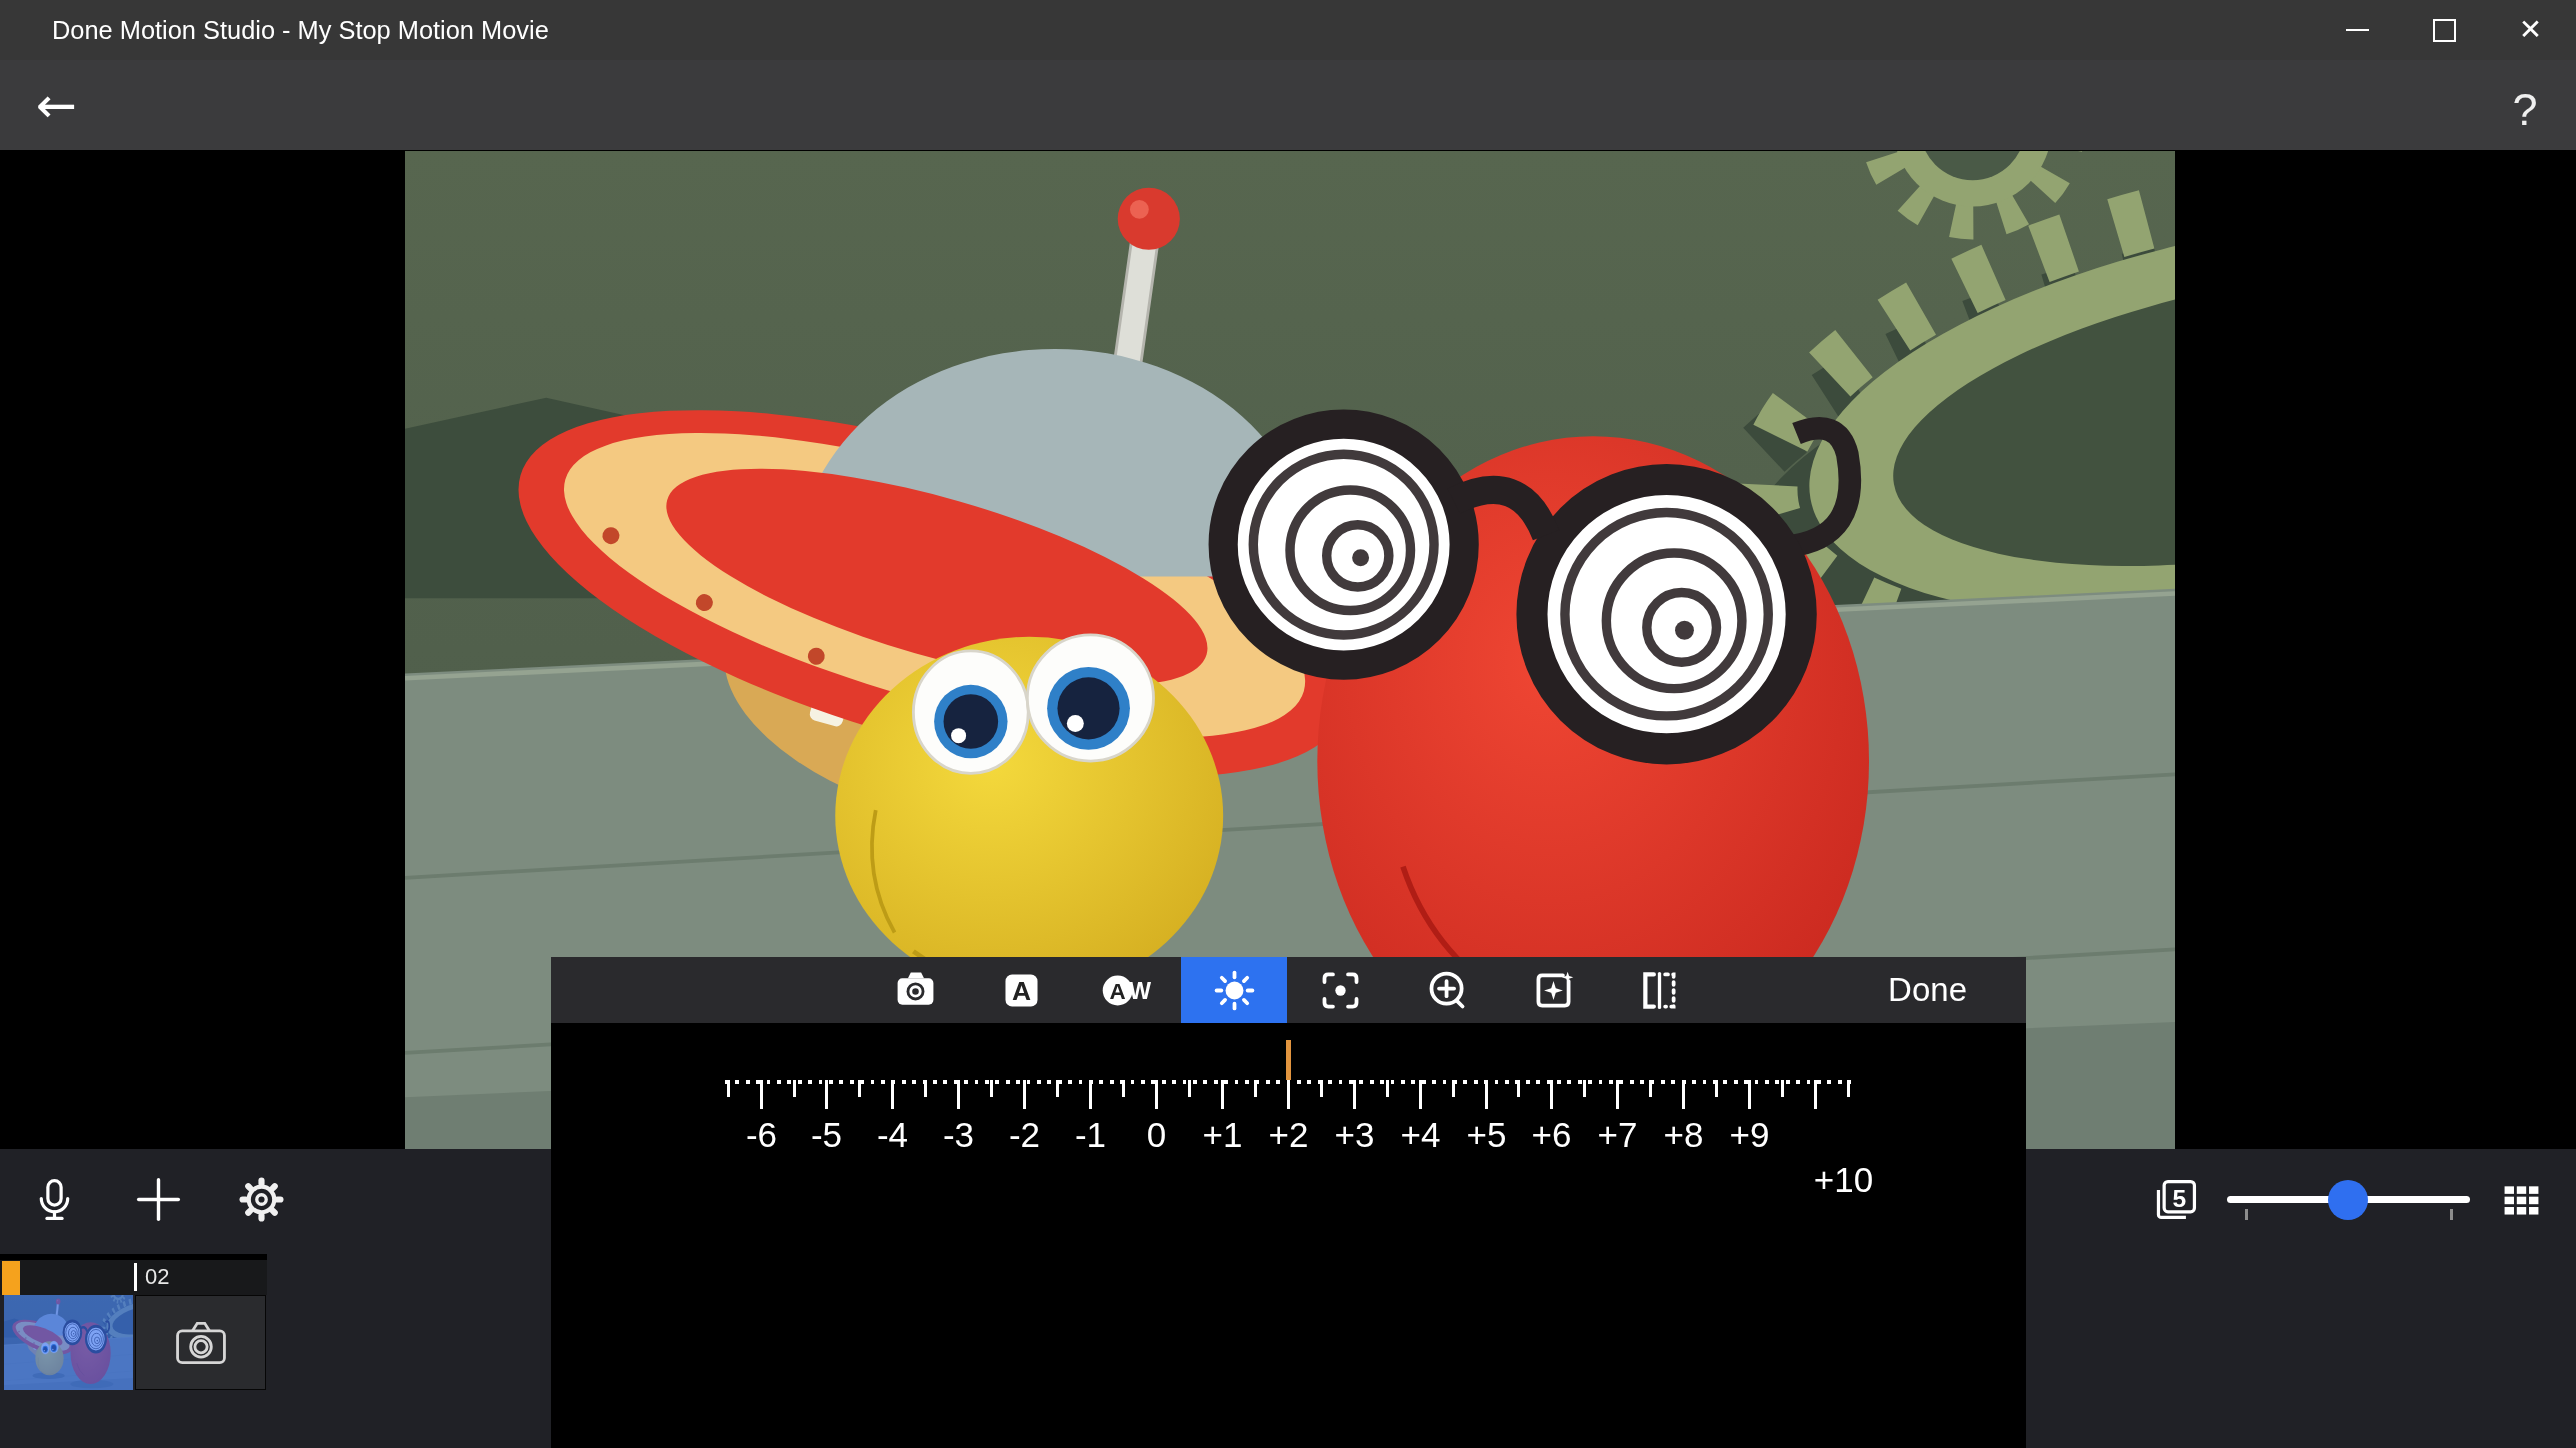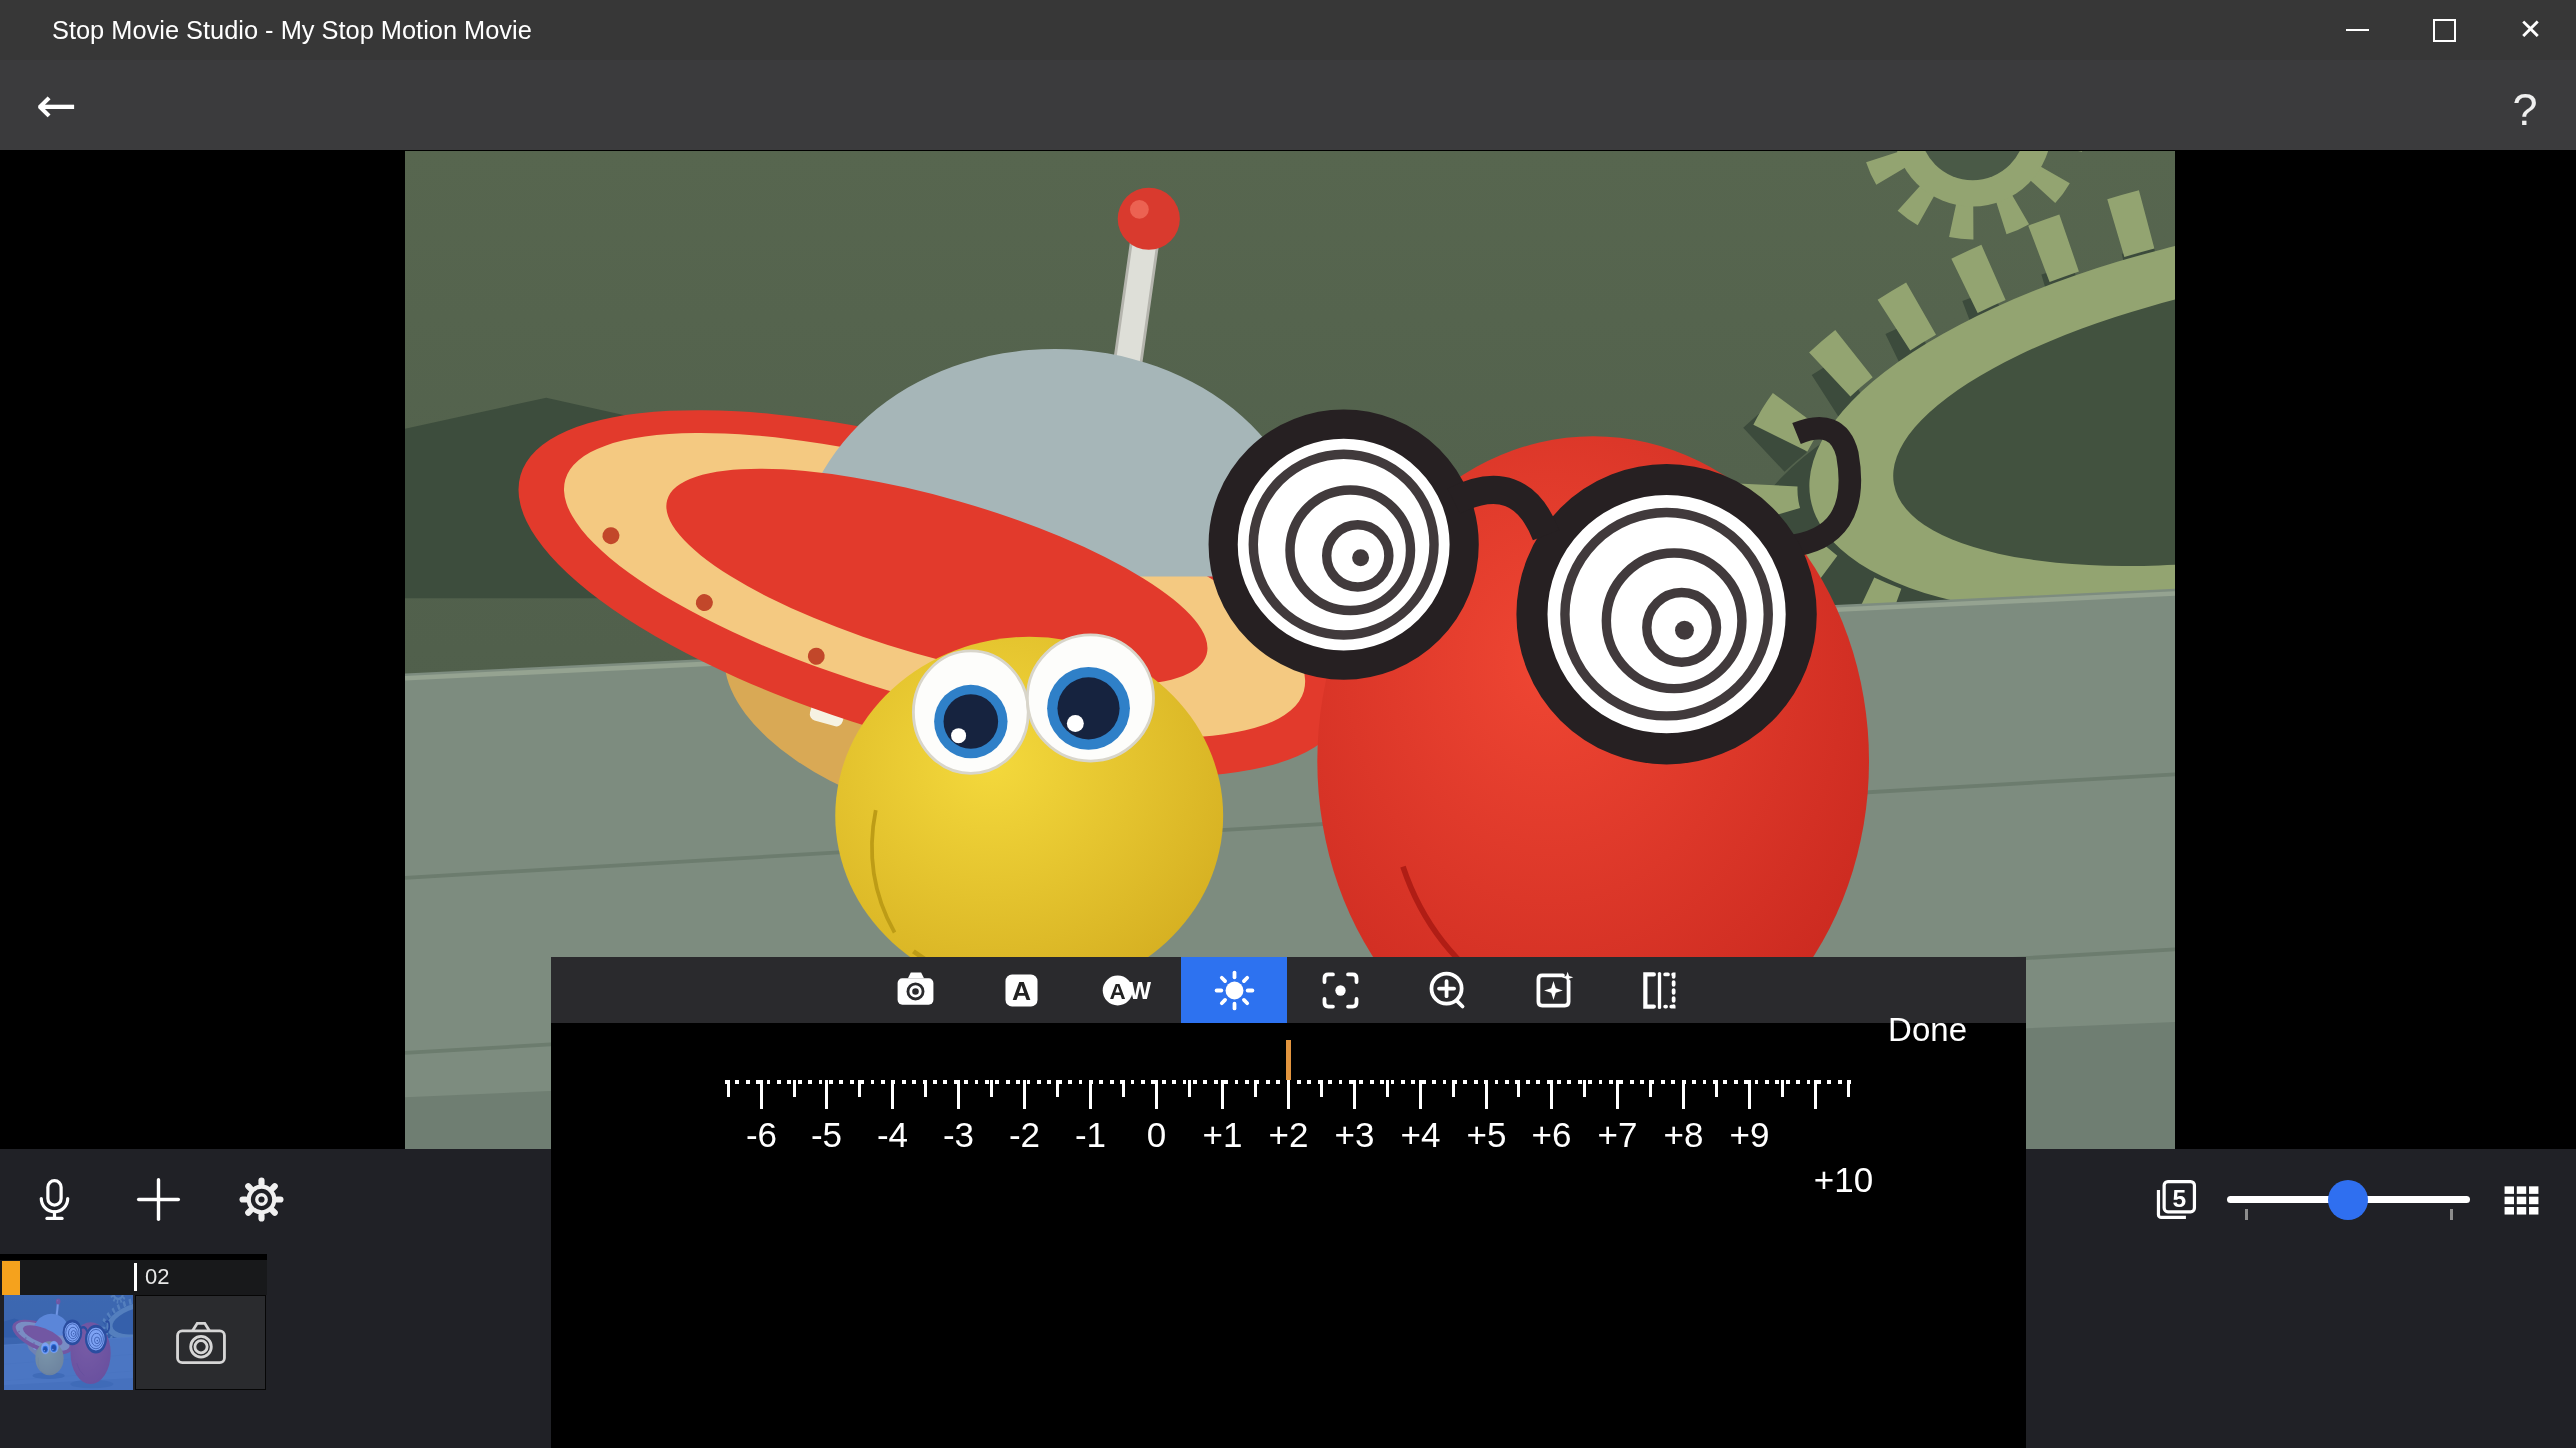--- a/index.html
+++ b/index.html
@@ -52,21 +52,21 @@
   .frame1 svg{width:129px;height:95px;display:block;}
   .frame1 .sel-overlay{position:absolute;left:0;top:0;right:0;bottom:0;background:rgba(45,105,238,0.62);}
   .frame2{left:135px;top:1295px;width:131px;height:95px;background:#2a2b2e;border:1.9px solid #060606;
           box-sizing:border-box;display:flex;align-items:center;justify-content:center;}
 
   
   .panel{left:551px;top:957px;width:1475px;height:491px;background:#000;z-index:30;}
   .panel-toolbar{left:0;top:0;width:1475px;height:66px;background:#2a2a2d;}
   .ptb-cell{top:0;width:106px;height:66px;display:flex;align-items:center;justify-content:center;}
   .ptb-cell.selected{background:#2d72f0;}
-  .done-btn{right:38px;top:0;height:66px;line-height:66px;color:#fff;font-size:33px;padding:0 21px;margin-top:40px;}
+  .done-btn{right:38px;top:0;height:66px;line-height:66px;color:#fff;font-size:33px;padding:0 21px;}
 
   .ruler-indicator{left:733px;top:83px;width:4.7px;height:40px;background:#e2953f;}
   .ruler-dots{left:174px;top:123px;width:1126px;height:3.8px;
       background-image:repeating-linear-gradient(90deg,#fff 0 3.8px,transparent 3.8px 10.4px);}
   .tick-medium{top:123px;width:2.8px;height:17px;background:#fff;}
   .tick-major{top:123px;width:2.8px;height:29px;background:#fff;}
   .ruler-label{top:158px;width:85px;text-align:center;color:#fff;font-size:35px;}
   .panel-title{left:0;top:411px;width:1475px;text-align:center;color:#ededed;font-size:32px;}
 
   svg text{font-family:"Liberation Sans",sans-serif;}
@@ -181,21 +181,21 @@
           <circle cx="1356" cy="506" r="37"></circle>
         </g>
         <circle cx="1015" cy="432" r="9" fill="#413a3c" stroke="none"></circle>
         <circle cx="1359" cy="509" r="10" fill="#413a3c" stroke="none"></circle>
       </g>
     </symbol>
   </defs>
 </svg>
 
 <div class="abs titlebar">
-  <div class="abs title-text">Stop Movie Studio - My Stop Motion Movie</div>
+  <div class="abs title-text">Done Motion Studio - My Stop Motion Movie</div>
 </div>
 <div class="abs win-btn win-min" style="z-index:41">
   <span class="min-glyph"></span>
 </div>
 <div class="abs win-btn win-max" style="z-index:41">
   <span class="max-glyph"></span>
 </div>
 <div class="abs win-btn win-close" style="z-index:41">
   <span class="close-glyph">✕</span>
 </div>

